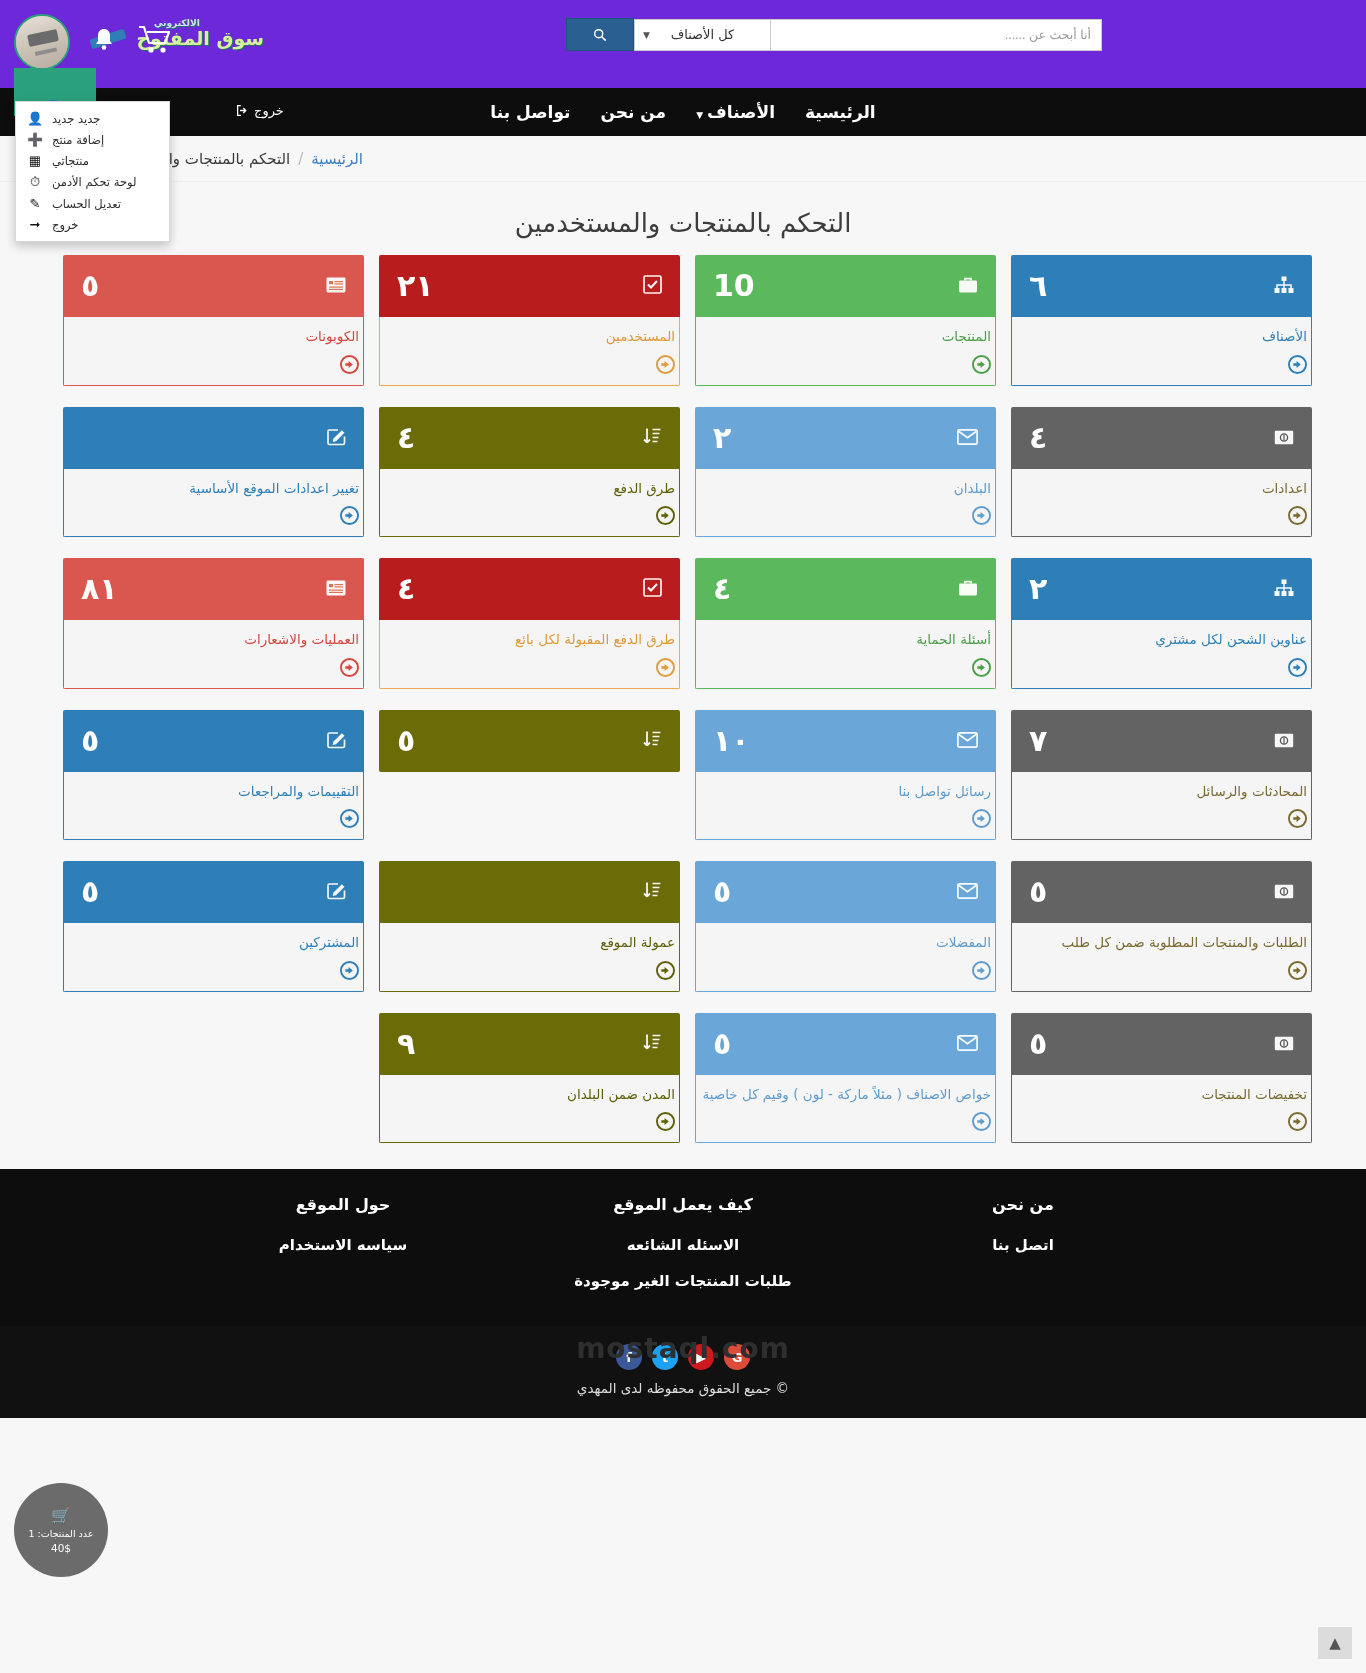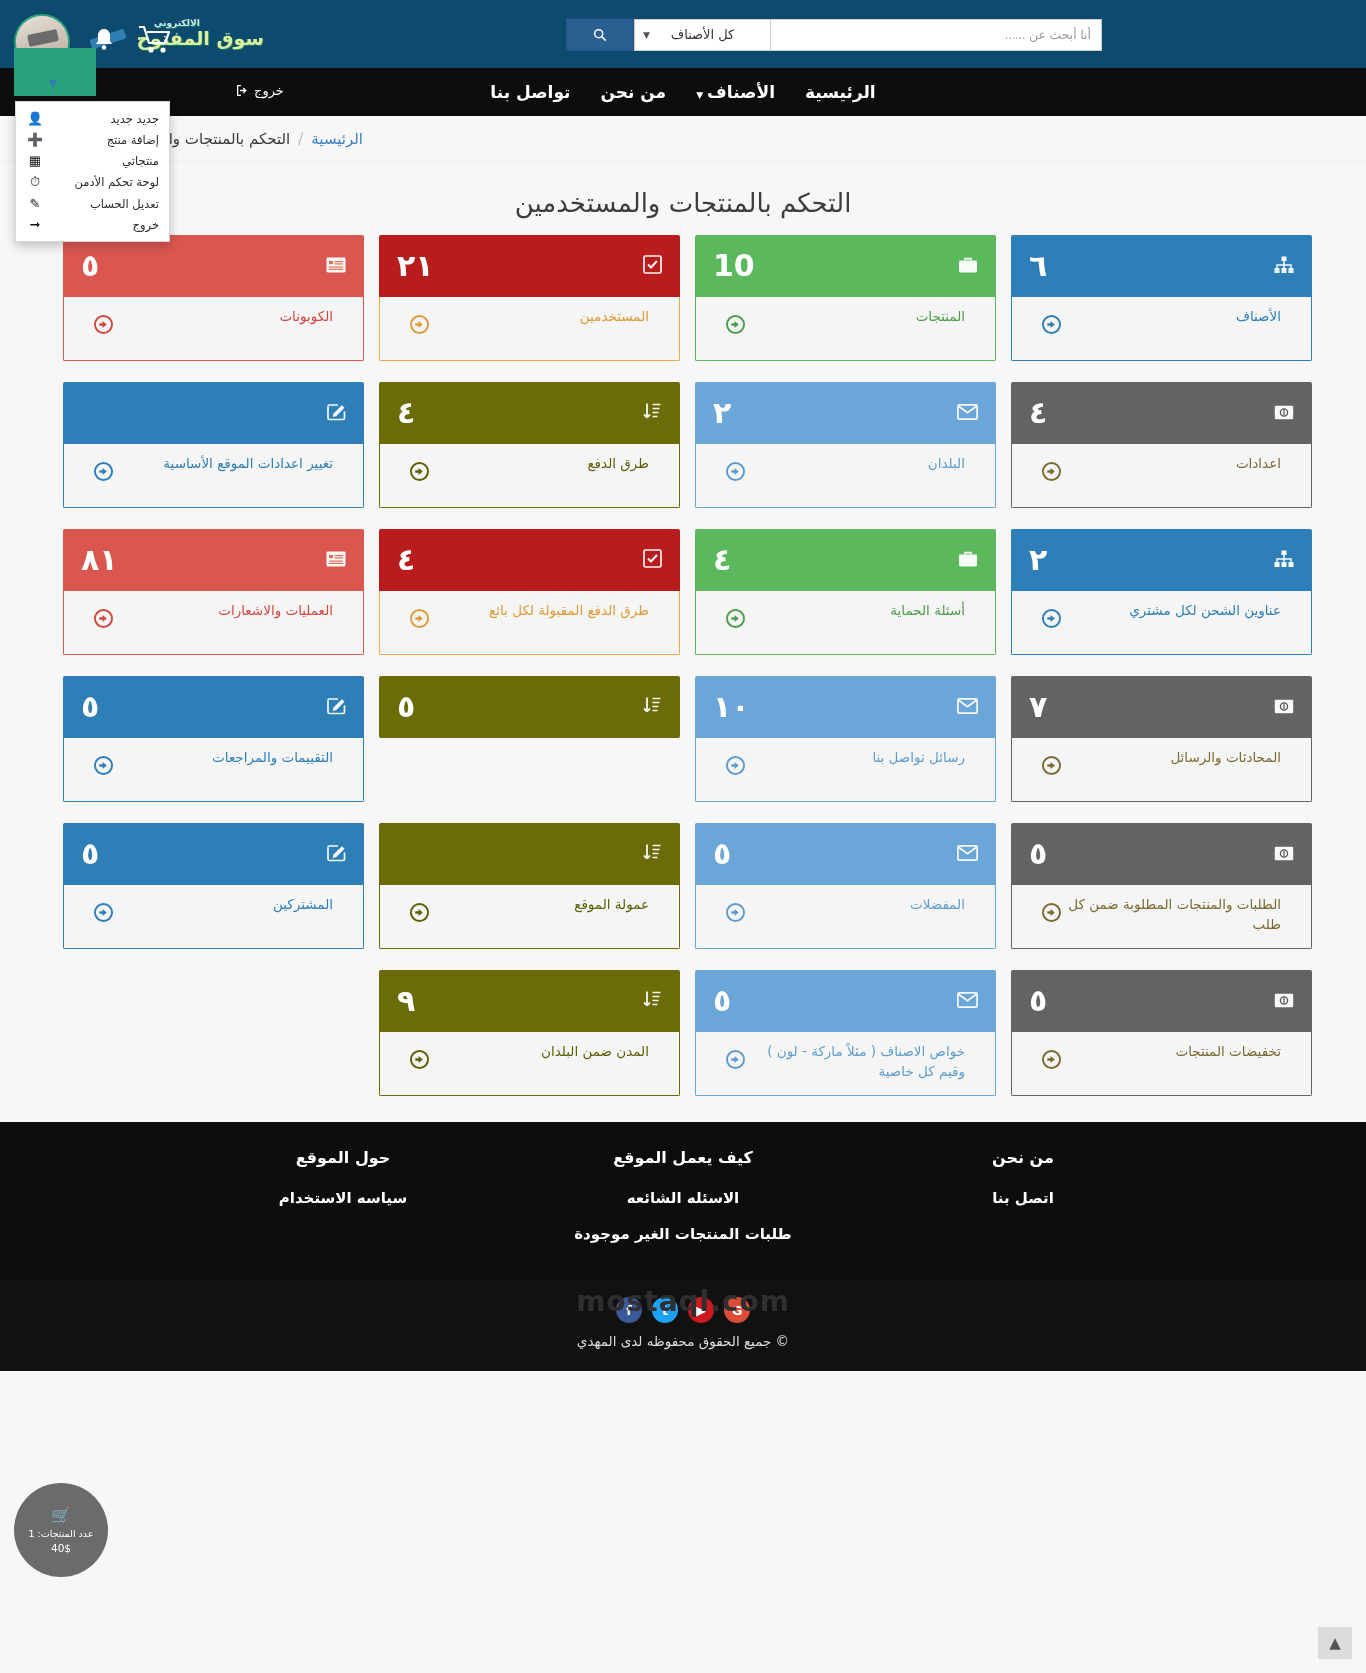--- a/index.html
+++ b/index.html
@@ -2,21 +2,21 @@
 <html lang="ar" dir="rtl"><head>
 <meta charset="utf-8">
 <title>لوحة التحكم</title>
 <style>
   *{box-sizing:border-box;margin:0;padding:0}
   html,body{width:1366px;height:1673px;background:#f7f7f7;
     font-family:"DejaVu Sans","Liberation Sans",sans-serif;}
   body{overflow:hidden;position:relative}
 
   
-  .topbar{height:68px;background:#0c4a6e;display:flex;align-items:center;
+  .topbar{height:88px;background:#6d28d9;display:flex;align-items:center;
     position:relative;padding:0 17px;}
   .logo-wrap{position:absolute;left:14px;top:4px;width:250px;height:60px;
     display:flex;align-items:center;justify-content:flex-start;}
   .logo-text{color:#d9f0a0;font-size:19px;font-weight:bold;line-height:1.05;
     text-align:center;letter-spacing:.5px;text-shadow:1px 1px 0 #1d7a5c;}
   .logo-sub{display:block;font-size:9px;color:#cfe8f5;letter-spacing:1px}
   .logo-pen{display:inline-block;width:36px;height:10px;background:#2f7fb5;
     transform:rotate(-18deg);border-radius:2px;margin-right:4px;vertical-align:middle;}
 
   .search-group{display:flex;align-items:center;margin-right:auto;margin-left:auto;
@@ -58,21 +58,21 @@
   .user-tab .caret{color:#2f7fb5;font-size:11px}
 
   
   .dropdown{position:absolute;left:15px;top:101px;width:155px;background:#fff;
     border:1px solid #d8d8d8;box-shadow:0 4px 10px rgba(0,0,0,.22);z-index:60;
     padding:6px 0;}
   .dd-item{display:flex;align-items:center;justify-content:flex-start;gap:8px;
     padding:3px 10px 3px 10px;font-size:11.5px;color:#2b2b2b;cursor:pointer;
     flex-direction:row-reverse;}
   .dd-ic{width:18px;text-align:center;font-size:13px;color:#111;flex:0 0 18px}
-  .dd-tx{flex:1;text-align:right;white-space:nowrap}
+  .dd-tx{flex:1;text-align:left;white-space:nowrap}
 
   
   .crumbbar{height:46px;background:#f7f7f7;border-bottom:1px solid #eee;
     display:flex;align-items:center;justify-content:flex-start;padding-left:0;padding-right:0;}
   .crumbs{margin-right:auto;margin-left:96px;display:flex;gap:8px;font-size:15px;
     flex-direction:row;align-items:center;}
   .crumbs a{color:#3b7fc4;text-decoration:none;cursor:pointer}
   .crumbs .sep{color:#bbb}
   .crumbs .cur{color:#3a3a3a}
 
@@ -81,22 +81,22 @@
 
   
   .wrap{width:1260px;margin:0 auto;}
   .grid{display:flex;flex-wrap:wrap;gap:0 13px;align-items:flex-start;}
   .cell{width:303px;margin-bottom:19px;}
   .card{border-radius:3px;overflow:hidden;border:1px solid transparent;background:#f5f5f5;}
   .card .head{height:62px;display:flex;align-items:center;justify-content:space-between;
     padding:0 18px;flex-direction:row-reverse;}
   .card .num{font-size:30px;color:#fff;font-weight:bold;line-height:1}
   .card .hic{color:#fff;font-size:20px;line-height:1;opacity:.95}
-  .card .body{background:#f5f5f5;padding:10px 30px 8px;min-height:64px;
-    display:flex;justify-content:space-between;}
+  .card .body{background:#f5f5f5;padding:10px 4px 8px;min-height:64px;
+    display:flex;flex-direction:column;justify-content:space-between;}
   .card .lbl{font-size:13.5px;line-height:1.45;text-align:right;}
   .card .go{margin-top:8px;align-self:flex-start;font-size:19px;line-height:1;cursor:pointer}
 
   
   .c-blue   .head{background:#2e7fb8}.c-blue   .body{border:1px solid #2e7fb8;border-top:0}
   .c-blue   .lbl,.c-blue   .go{color:#2e7fb8}
   .c-green  .head{background:#5cb85c}.c-green  .body{border:1px solid #5cb85c;border-top:0}
   .c-green  .lbl,.c-green  .go{color:#4a9e4a}
   .c-orange .head{background:#b91c1c}.c-orange .body{border:1px solid #eeaa4d;border-top:0}
   .c-orange .lbl,.c-orange .go{color:#e09a38}

